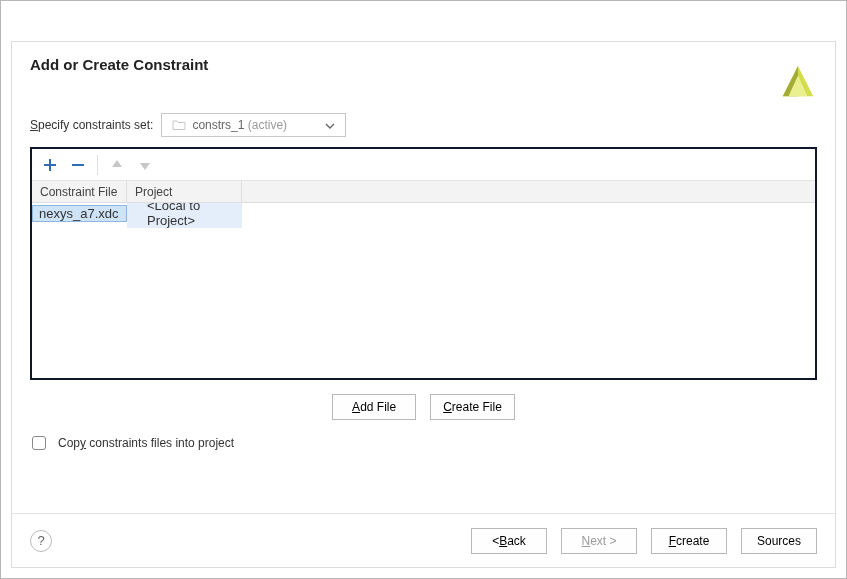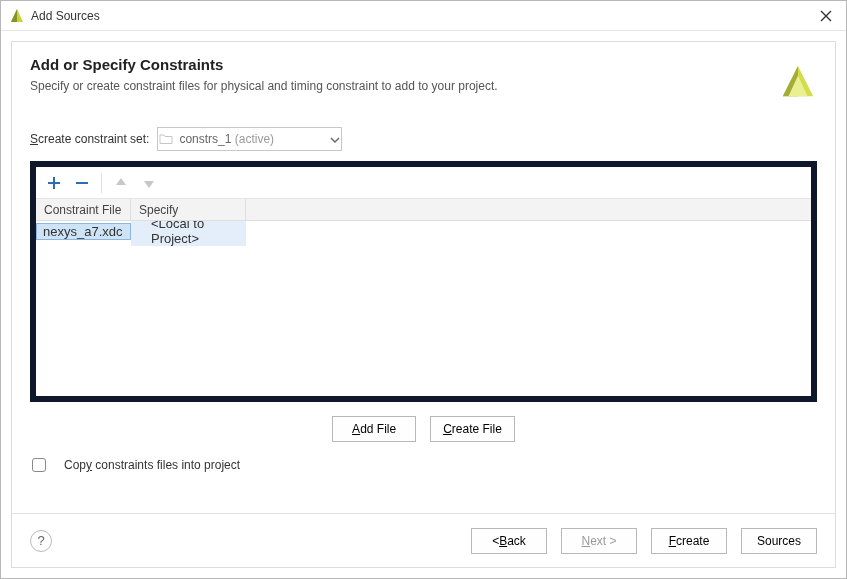--- a/index.html
+++ b/index.html
@@ -12,27 +12,27 @@
   .inner { position:absolute; left:10px; right:10px; top:40px; bottom:10px; border:1px solid #dcdcdc; background:#fff;}
 
   .header { padding:14px 18px 10px 18px; position:relative;}
   .header h1 { margin:0 0 6px 0; font-size:15px; font-weight:bold; color:#222;}
   .header p { margin:0; font-size:12px; color:#555;}
   .logo { position:absolute; right:18px; top:22px; width:38px; height:38px;}
 
   .body { padding:24px 18px 0 18px;}
   .row { display:flex; align-items:center; gap:8px; margin-bottom:10px;}
   .row label span.ul { text-decoration:underline;}
-  .combo { display:flex; align-items:center; border:1px solid #c8c8c8; height:24px; width:185px; background:#fff; padding:0 1px; color:#666;}
+  .combo { display:flex; align-items:center; border:1px solid #c8c8c8; height:24px; width:185px; background:#fff; padding:0 10px; color:#666;}
   .combo .folder { width:14px; height:14px; margin-right:6px; opacity:.55;}
   .combo .val { flex:1; font-size:12px;}
   .combo .caret { width:10px;height:10px;}
   .combo .dim { color:#9a9a9a;}
 
-  .listpanel { border:6px solid #0f172a; background:#fff;}
+  .listpanel { border:2px solid #0f172a; background:#fff;}
   .toolbar { height:32px; display:flex; align-items:center; padding:0 6px; gap:4px; border-bottom:1px solid #e5e5e5;}
   .tbtn { width:24px; height:24px; display:flex;align-items:center;justify-content:center; color:#2e6db5; font-size:18px; font-weight:bold; cursor:pointer;}
   .tbtn.disabled { color:#bcbcbc; cursor:default;}
   .vsep { width:1px; height:20px; background:#e0e0e0; margin:0 3px;}
 
   .thead { display:flex; background:#f3f3f3; border-bottom:1px solid #dedede; height:22px; align-items:center; font-size:12px; color:#444;}
   .thead .col1 { width:95px; padding-left:8px; border-right:1px solid #dedede; height:100%; display:flex;align-items:center;}
   .thead .col2 { flex:0 0 115px; padding-left:8px; border-right:1px solid #dedede; height:100%; display:flex;align-items:center;}
   .thead .colrest{ flex:1;}
   .tbody { height:175px; overflow:auto; background:#fff;}
@@ -40,65 +40,50 @@
   .trow.sel .c1 { background:#cfe3f7; border:1px solid #8db7e0; }
   .trow.sel .c2 { background:#e4eefb;}
   .trow .c1 { width:95px; padding-left:6px;}
   .trow .c2 { flex:0 0 115px; padding-left:20px; color:#333;}
 
   .midbtns { display:flex; justify-content:center; gap:14px; margin-top:14px;}
   .btn { height:26px; min-width:84px; padding:0 12px; border:1px solid #b8b8b8; background:#fefefe; font-size:12px; cursor:pointer; display:inline-flex;align-items:center;justify-content:center;}
   .btn.disabled{ color:#9a9a9a; cursor:default;}
   .u{ text-decoration:underline;}
 
-  .chkrow { display:flex; align-items:center; gap:18px; margin-top:16px; margin-left:2px;}
+  .chkrow { display:flex; align-items:center; gap:12px; margin-top:16px; margin-left:2px;}
   .chk { width:14px;height:14px;border:1px solid #888;border-radius:3px;background:#fff;}
 
   .footer { position:absolute; left:0; right:0; bottom:0; height:54px; border-top:1px solid #e2e2e2; display:flex; align-items:center; padding:0 18px; gap:14px;}
   .help { width:22px;height:22px;border:1px solid #bbb;border-radius:50%;display:flex;align-items:center;justify-content:center;color:#666;font-size:13px;margin-right:auto;cursor:pointer;}
   .footer .btn{ min-width:76px;}
 </style>
 </head>
 <body>
 
 <div class="window">
 
-  <div class="titlebar">
-    <span class="app-icon">
-      <svg viewBox="0 0 16 16" width="16" height="16">
-          <polygon points="8,1 14,14 2,14" fill="#c7d23c"></polygon>
-          <polygon points="8,1 8,14 2,14" fill="#86932a"></polygon>
-        </svg>
-    </span>
-    <span class="title">Add Sources</span>
-    <span class="close">
-      <svg viewBox="0 0 12 12" width="12" height="12">
-          <path d="M1 1 L11 11 M11 1 L1 11" stroke="#333" stroke-width="1.4"></path>
-        </svg>
-    </span>
-  </div>
 
   <div class="inner">
 
     <div class="header">
-      <h1>Add or Specify Constraints</h1>
-      <p>Specify or create constraint files for physical and timing constraint to add to your project.</p>
+      <h1>Add or Create Constraint</h1>
       <span class="logo">
         <svg viewBox="0 0 40 40" width="38" height="38">
           <polygon points="20,2 36,34 4,34" fill="#d2dd4a"></polygon>
           <polygon points="20,2 20,34 4,34" fill="#a2ac36"></polygon>
           <polygon points="20,12 30,34 10,34" fill="#eaf08f"></polygon>
         </svg>
       </span>
     </div>
 
     <div class="body">
 
       <div class="row">
-        <label><span class="ul">S</span><span>create constraint set:</span></label>
+        <label><span class="ul">S</span><span>pecify constraints set:</span></label>
         <div class="combo">
           <span class="folder">
             <svg viewBox="0 0 14 14" width="14" height="14">
                 <path d="M1 3h4l1 1.5h7v7H1z" fill="none" stroke="#999" stroke-width="1"></path>
               </svg>
           </span>
           <span class="val"><span>constrs_1</span><span class="dim"> (active)</span></span>
           <span class="caret">
             <svg viewBox="0 0 10 10" width="10" height="10">
                 <path d="M1 3 L5 7 L9 3" fill="none" stroke="#666" stroke-width="1.4"></path>
@@ -126,21 +111,21 @@
               </svg>
           </span>
           <span class="tbtn disabled">
             <svg viewBox="0 0 14 14" width="14" height="14">
                 <path d="M7 12 L12 5 H2 Z" fill="#c7c7c7"></path>
               </svg>
           </span>
         </div>
         <div class="thead">
           <div class="col1">Constraint File</div>
-          <div class="col2">Specify</div>
+          <div class="col2">Project</div>
           <div class="colrest"></div>
         </div>
         <div class="tbody">
           <div class="trow sel">
             <div class="c1">nexys_a7.xdc</div>
             <div class="c2">&lt;Local to Project&gt;</div>
           </div>
         </div>
       </div>
 

